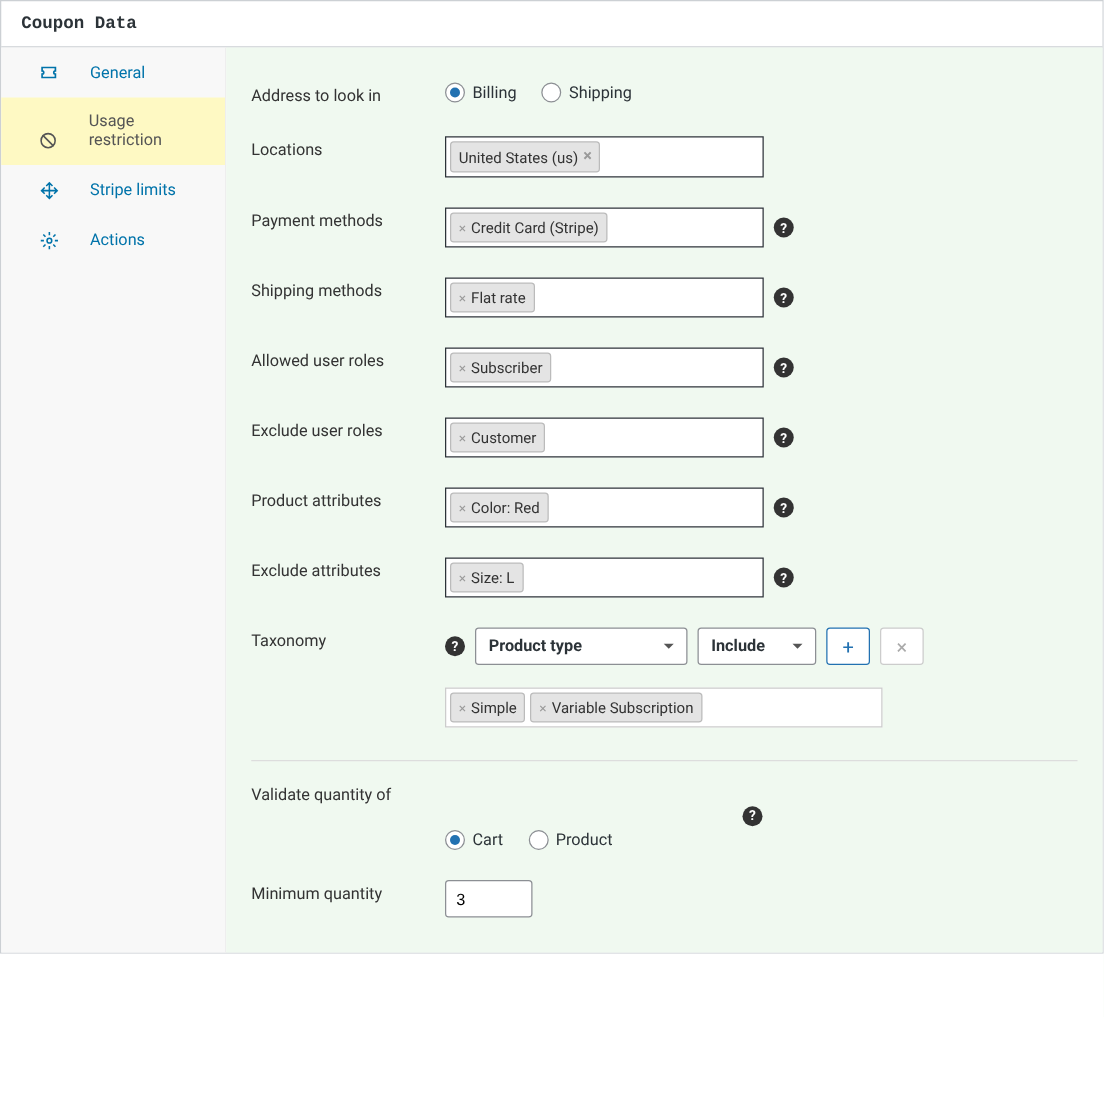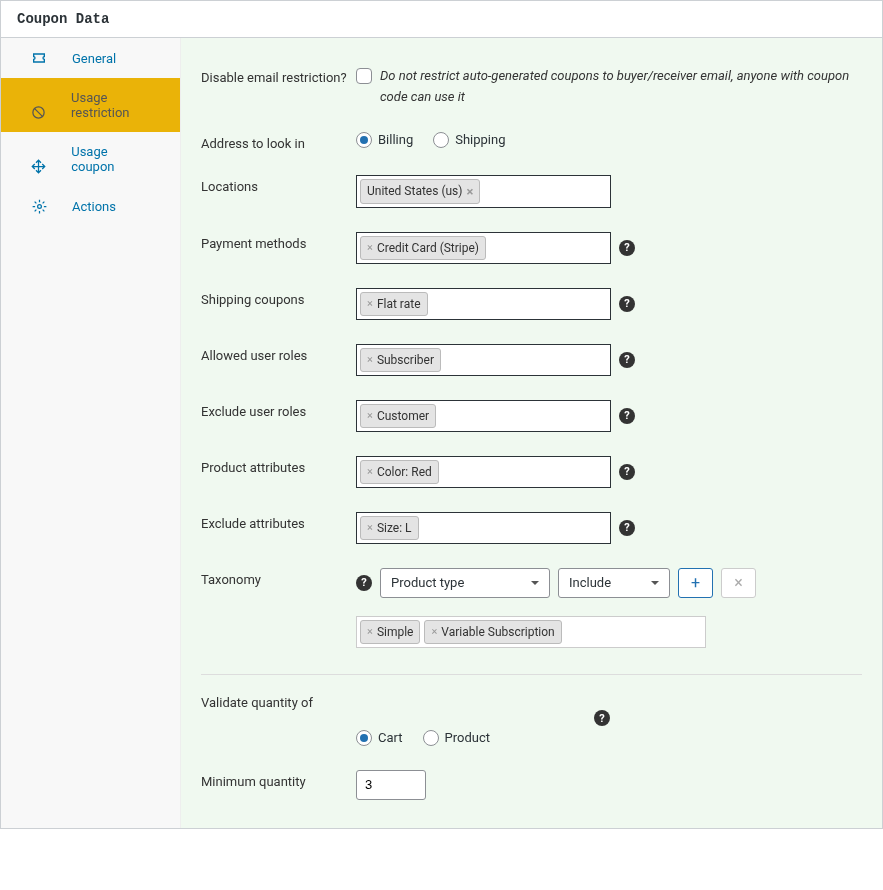--- a/index.html
+++ b/index.html
@@ -3,42 +3,42 @@
 <meta charset="utf-8">
 <style>
 * { box-sizing: border-box; margin: 0; padding: 0; }
 body { font-family: -apple-system, BlinkMacSystemFont, "Segoe UI", Roboto, sans-serif; font-size: 13px; color: #2c3338; background: #fff; }
 .panel { width: 883px; border: 1px solid #ccd0d4; background: #fff; }
 .panel-header { padding: 10px 16px; border-bottom: 1px solid #ccd0d4; }
 .panel-header h2 { font-size: 14px; font-weight: 700; font-family: Liberation Mono, monospace; }
 .panel-body { display: flex; }
 .tabs { width: 180px; background: #f8f8f8; border-right: 1px solid #eee; }
 .tab { display: flex; align-items: flex-end; gap: 25px; padding: 12px 30px; color: #0073aa; cursor: pointer; font-size: 13px; }
-.tab.active { background: #eab308; color: #555; }
+.tab.active { background: #fef9c3; color: #555; }
 .tab-icon { width: 16px; height: 16px; display: flex; align-items: center; justify-content: center; }
 .content { flex: 1; background: #f0f9f0; padding: 16px 20px; }
 .row { display: flex; align-items: flex-start; padding: 12px 0; }
 .row-label { width: 155px; color: #333; font-size: 13px; padding-top: 4px; }
 .row-field { flex: 1; display: flex; align-items: center; gap: 8px; }
 .checkbox-wrap { display: flex; align-items: flex-start; gap: 8px; }
 .checkbox { width: 16px; height: 16px; border: 1px solid #8c8f94; border-radius: 4px; background: #fff; flex-shrink: 0; margin-top: 2px; }
 .checkbox-desc { font-style: italic; color: #333; line-height: 1.6; max-width: 490px; }
 .radio-group { display: flex; gap: 20px; align-items: center; }
 .radio-item { display: flex; align-items: center; gap: 6px; cursor: pointer; }
 .radio { width: 16px; height: 16px; border: 1px solid #8c8f94; border-radius: 50%; background: #fff; display: flex; align-items: center; justify-content: center; }
 .radio.checked::after { content: ""; width: 8px; height: 8px; background: #2271b1; border-radius: 50%; }
 .tagbox { width: 255px; min-height: 30px; border: 1px solid #2c3338; background: #fff; padding: 3px; display: flex; flex-wrap: wrap; gap: 4px; align-items: center; }
 .tag { background: #e4e4e4; border: 1px solid #bbb; border-radius: 3px; padding: 4px 6px; font-size: 12px; display: inline-flex; align-items: center; gap: 4px; color: #333; }
 .tag-x { color: #999; font-size: 11px; cursor: pointer; }
 .tag-x-after { color: #999; font-size: 13px; cursor: pointer; font-weight: bold; }
 .help { width: 16px; height: 16px; background: #333; color: #fff; border-radius: 50%; display: flex; align-items: center; justify-content: center; font-size: 11px; font-weight: bold; cursor: help; }
-.select { height: 30px; border: 1px solid #8c8f94; background: #fff; padding: 0 28px 0 10px; font-size: 13px; position: relative; display: flex; align-items: center; border-radius: 3px; }
+.select { height: 30px; border: 1px solid #8c8f94; background: #fff; padding: 0 28px 0 10px; font-size: 13px; position: relative; display: flex; align-items: center; border-radius: 3px; font-weight: bold; }
 .select::after { content: ""; position: absolute; right: 10px; top: 12px; border: 4px solid transparent; border-top-color: #555; }
 .select.w1 { width: 170px; }
-.select.w2 { width: 112px; }
+.select.w2 { width: 95px; }
 .btn-sq { width: 35px; height: 30px; border: 1px solid #2271b1; background: #fff; color: #2271b1; display: flex; align-items: center; justify-content: center; font-size: 16px; border-radius: 3px; cursor: pointer; }
 .btn-sq.muted { border-color: #ccc; color: #aaa; }
 .tax-tags { width: 350px; min-height: 30px; border: 1px solid #ccc; background: #fff; padding: 3px; display: flex; flex-wrap: wrap; gap: 4px; margin-top: 10px; }
 .section-title { font-size: 15px; font-weight: 700; padding: 28px 0 8px; }
 .num-input { width: 70px; height: 30px; border: 1px solid #8c8f94; background: #fff; padding: 0 8px; font-size: 13px; border-radius: 3px; }
 .divider { border-top: 1px solid #ddd; margin: 14px 0 4px; }
 </style>
 </head>
 <body>
 
@@ -65,44 +65,35 @@
             </svg>
           </span>
         <span>Usage restriction</span>
       </div>
       <div class="tab">
         <span class="tab-icon">
             <svg width="15" height="15" viewBox="0 0 24 24" fill="none" stroke="#0073aa" stroke-width="2">
               <path d="M12 2v20M2 12h20M8 6l4-4 4 4M8 18l4 4 4-4M6 8l-4 4 4 4M18 8l4 4-4 4"></path>
             </svg>
           </span>
-        <span>Usage coupon</span>
+        <span>Stripe limits</span>
       </div>
       <div class="tab">
         <span class="tab-icon">
             <svg width="15" height="15" viewBox="0 0 24 24" fill="none" stroke="#0073aa" stroke-width="2">
               <circle cx="12" cy="12" r="3"></circle>
               <path d="M12 1v4M12 19v4M4.2 4.2l2.8 2.8M17 17l2.8 2.8M1 12h4M19 12h4M4.2 19.8L7 17M17 7l2.8-2.8"></path>
             </svg>
           </span>
         <span>Actions</span>
       </div>
     </div>
 
     <div class="content">
 
-      <div class="row">
-        <div class="row-label">Disable email restriction?</div>
-        <div class="row-field">
-          <div class="checkbox-wrap">
-            <span class="checkbox"></span>
-            <span class="checkbox-desc">Do not restrict auto-generated coupons to buyer/receiver email, anyone with coupon code can use it</span>
-          </div>
-        </div>
-      </div>
 
       <div class="row">
         <div class="row-label">Address to look in</div>
         <div class="row-field">
           <div class="radio-group">
             <label class="radio-item">
               <span class="radio checked"></span>
               <span>Billing</span>
             </label>
             <label class="radio-item">
@@ -132,21 +123,21 @@
             <span class="tag">
               <span class="tag-x">×</span>
               <span>Credit Card (Stripe)</span>
             </span>
           </div>
           <span class="help">?</span>
         </div>
       </div>
 
       <div class="row">
-        <div class="row-label">Shipping coupons</div>
+        <div class="row-label">Shipping methods</div>
         <div class="row-field">
           <div class="tagbox">
             <span class="tag">
               <span class="tag-x">×</span>
               <span>Flat rate</span>
             </span>
           </div>
           <span class="help">?</span>
         </div>
       </div>

